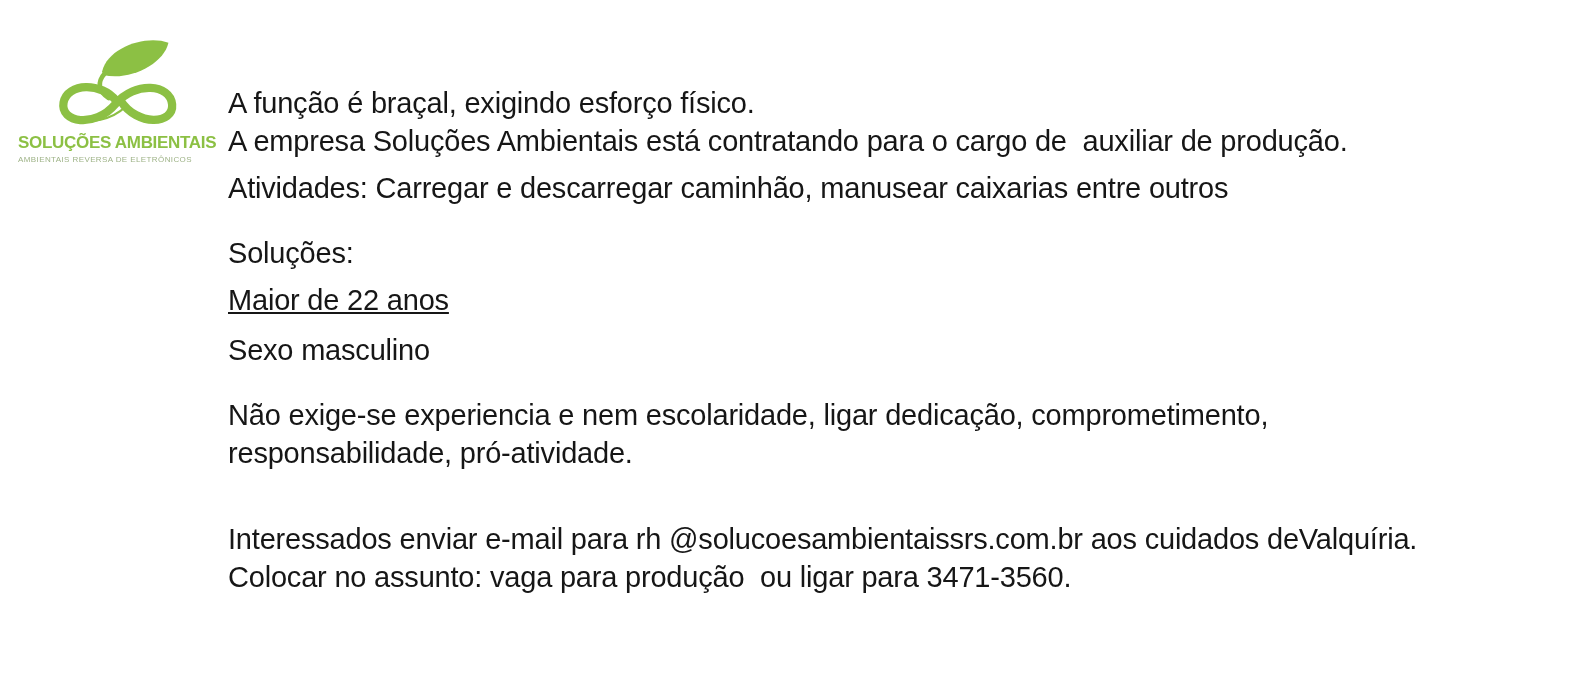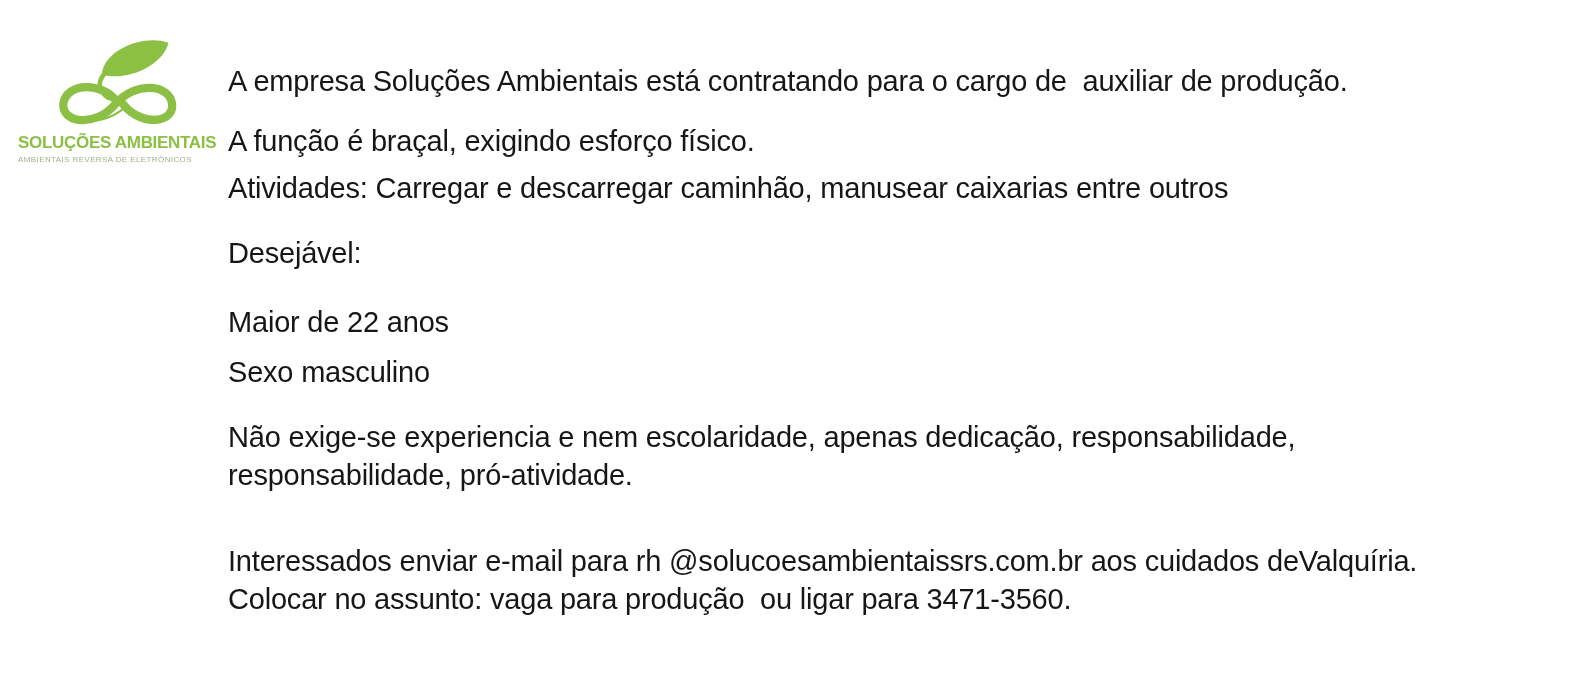--- a/index.html
+++ b/index.html
@@ -51,21 +51,21 @@
     font-size: 29px;
     letter-spacing: -0.2px;
     line-height: 38px;
   }
   .line { white-space: pre; }          
   .multiline { white-space: pre-wrap; } 
 
   .role-line        { margin-top: 22px; }
   .activities-line  { margin-top: 9px;  }
   .desirable-head   { margin-top: 27px; }
-  .item-age         { margin-top: 31px; }
+  .item-age         { margin-top: 9px; text-decoration: underline; }
   .item-sex         { margin-top: 12px;  }
   .requirements     { margin-top: 27px; }
   .contact          { margin-top: 48px; }
 </style>
 </head>
 <body>
 
 <div class="page">
 
   <div class="logo">
@@ -77,25 +77,25 @@
 
       <path d="M85 66 C 70 46, 32 46, 28 68 C 24 90, 62 96, 84 70 C 106 44, 144 48, 146 70 C 148 92, 108 94, 90 66" fill="none" stroke="#8cc044" stroke-width="9" stroke-linecap="round"></path>
 
       <path d="M36 83 C 58 92, 80 87, 96 72" fill="none" stroke="#8cc044" stroke-width="2.5" stroke-linecap="round"></path>
     </svg>
     <div class="logo-name">SOLUÇÕES AMBIENTAIS</div>
     <div class="logo-subtitle">AMBIENTAIS REVERSA DE ELETRÔNICOS</div>
   </div>
 
   <main class="content">
+    <p class="line role-line">A função é braçal, exigindo esforço físico.</p>
     <p class="line">A empresa Soluções Ambientais está contratando para o cargo de  auxiliar de produção.</p>
-    <p class="line role-line">A função é braçal, exigindo esforço físico.</p>
     <p class="line activities-line">Atividades: Carregar e descarregar caminhão, manusear caixarias entre outros</p>
-    <p class="line desirable-head">Desejável:</p>
+    <p class="line desirable-head">Soluções:</p>
     <p class="line item-age">Maior de 22 anos</p>
     <p class="line item-sex">Sexo masculino</p>
-    <p class="multiline requirements">Não exige-se experiencia e nem escolaridade, apenas dedicação, responsabilidade,
+    <p class="multiline requirements">Não exige-se experiencia e nem escolaridade, ligar dedicação, comprometimento,
 responsabilidade, pró-atividade.</p>
     <p class="multiline contact">Interessados enviar e-mail para rh @solucoesambientaissrs.com.br aos cuidados deValquíria.
 Colocar no assunto: vaga para produção  ou ligar para 3471-3560.</p>
   </main>
 
 </div>
 
 </body></html>

